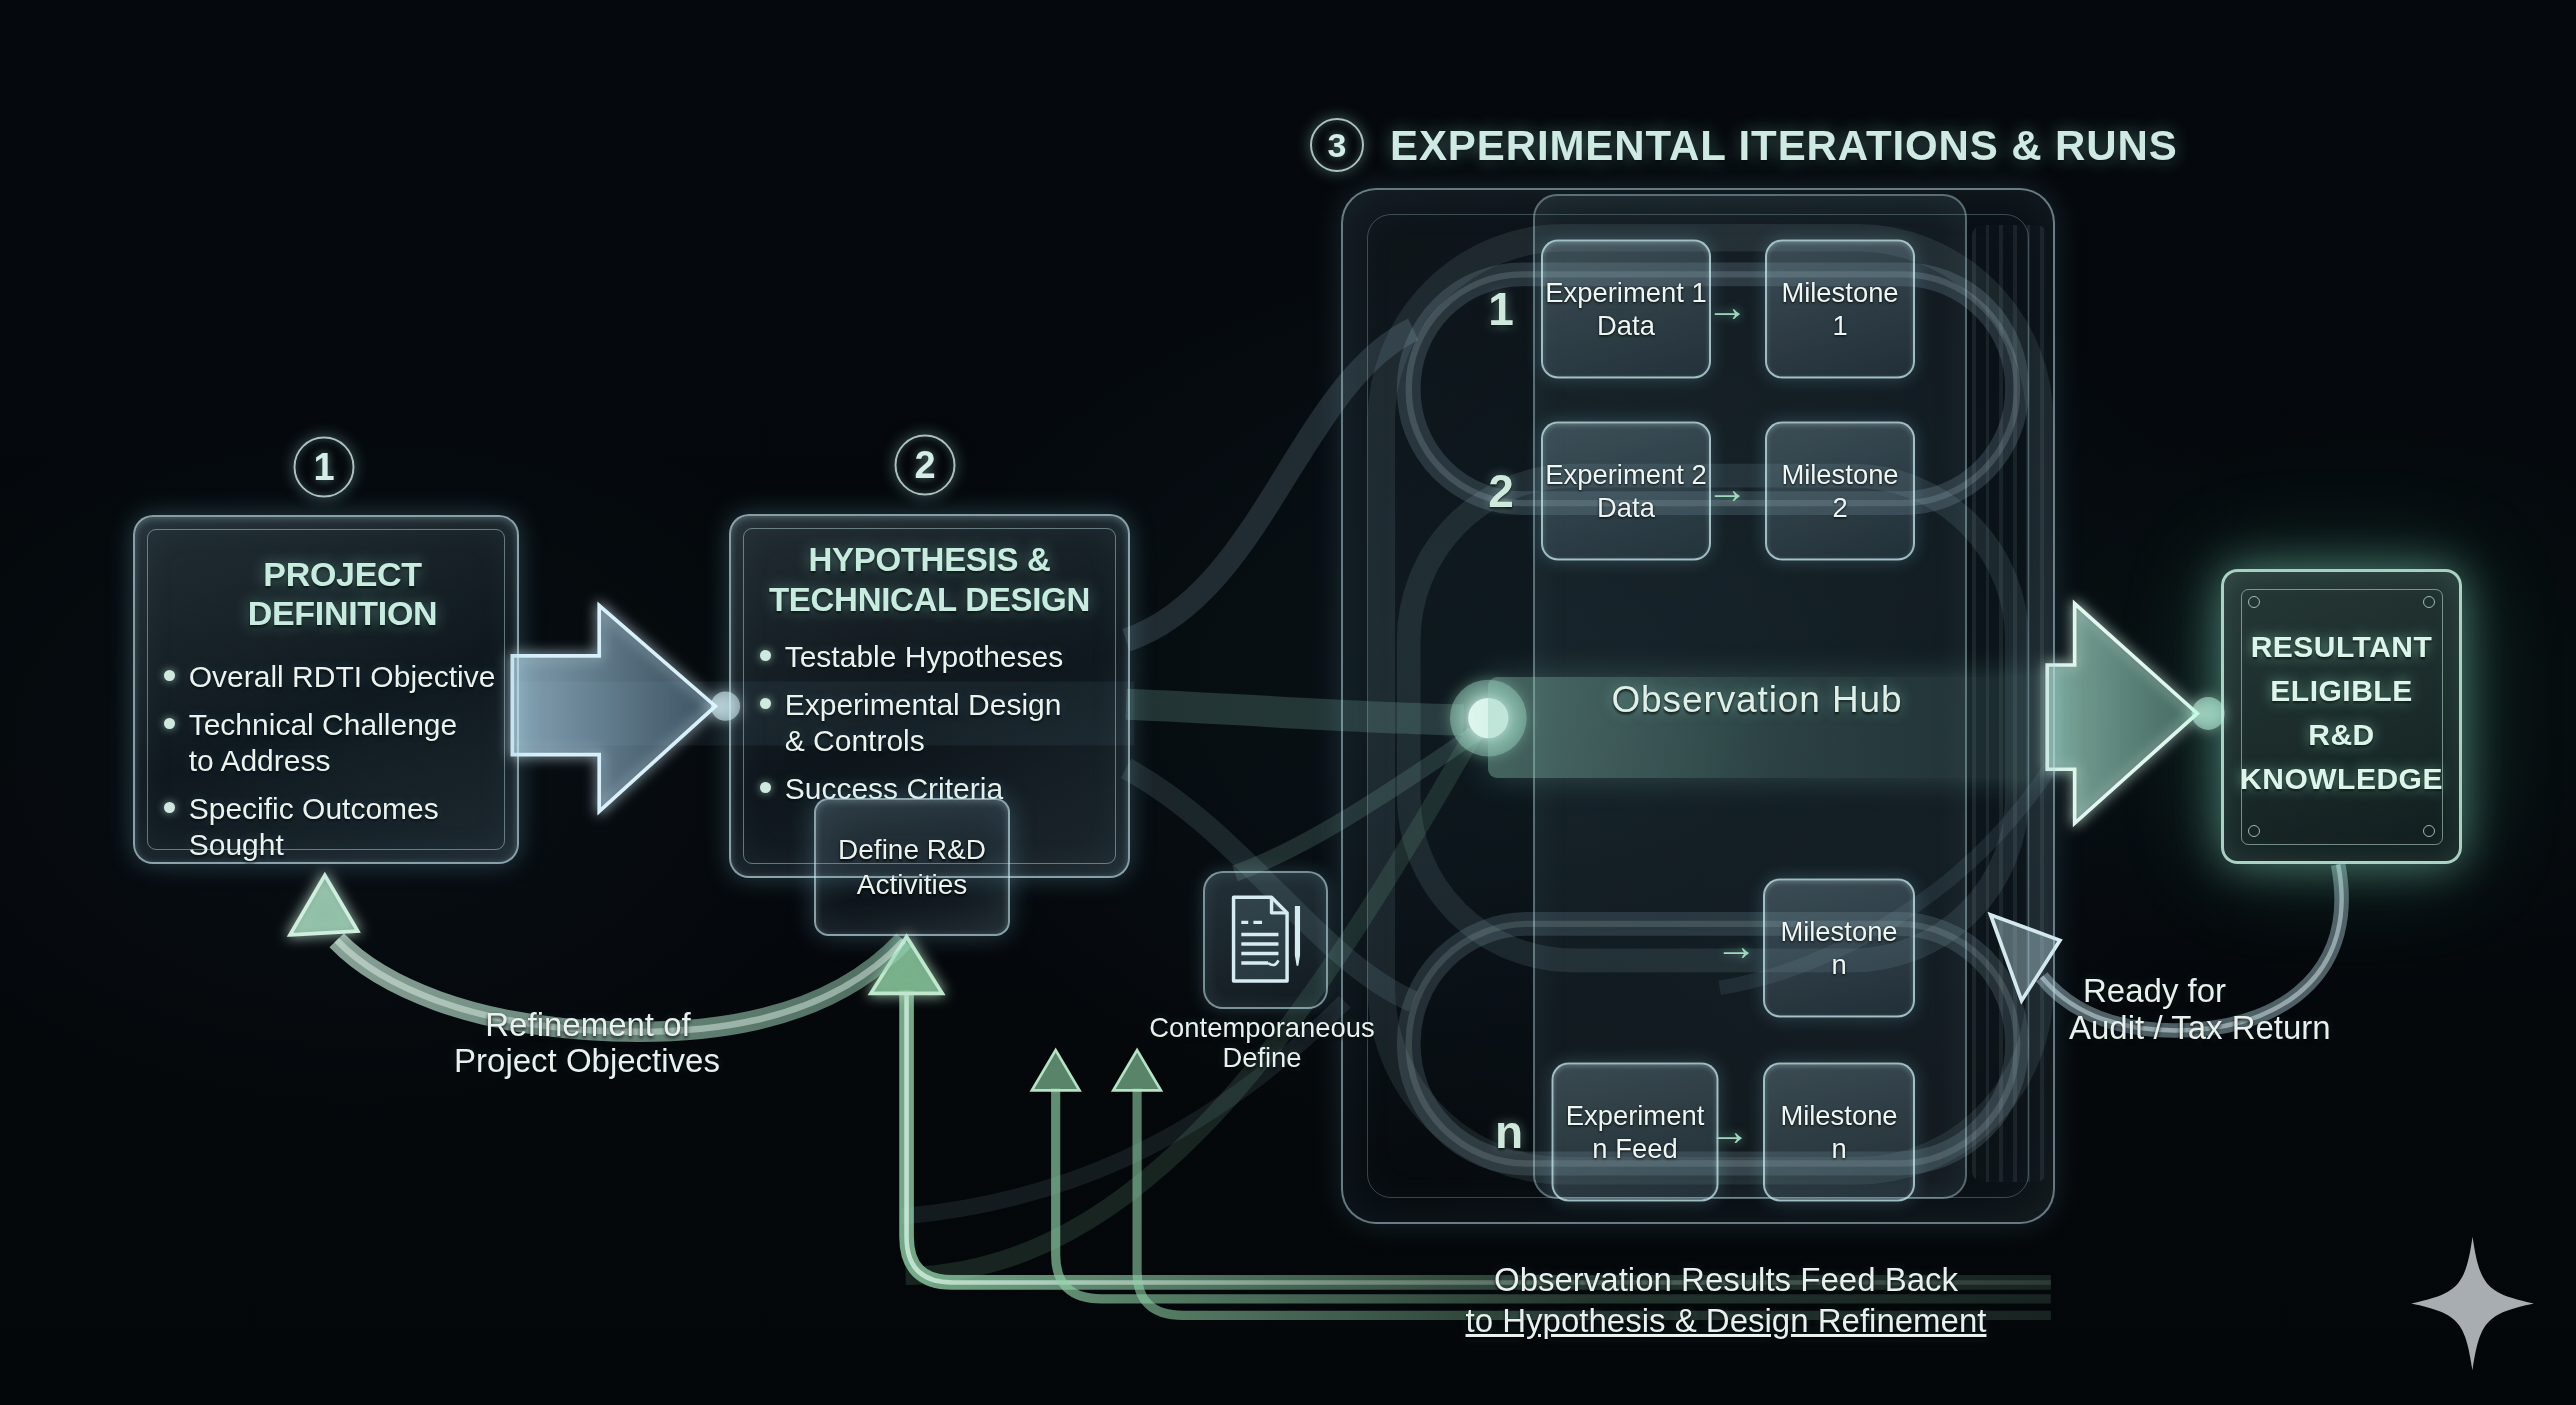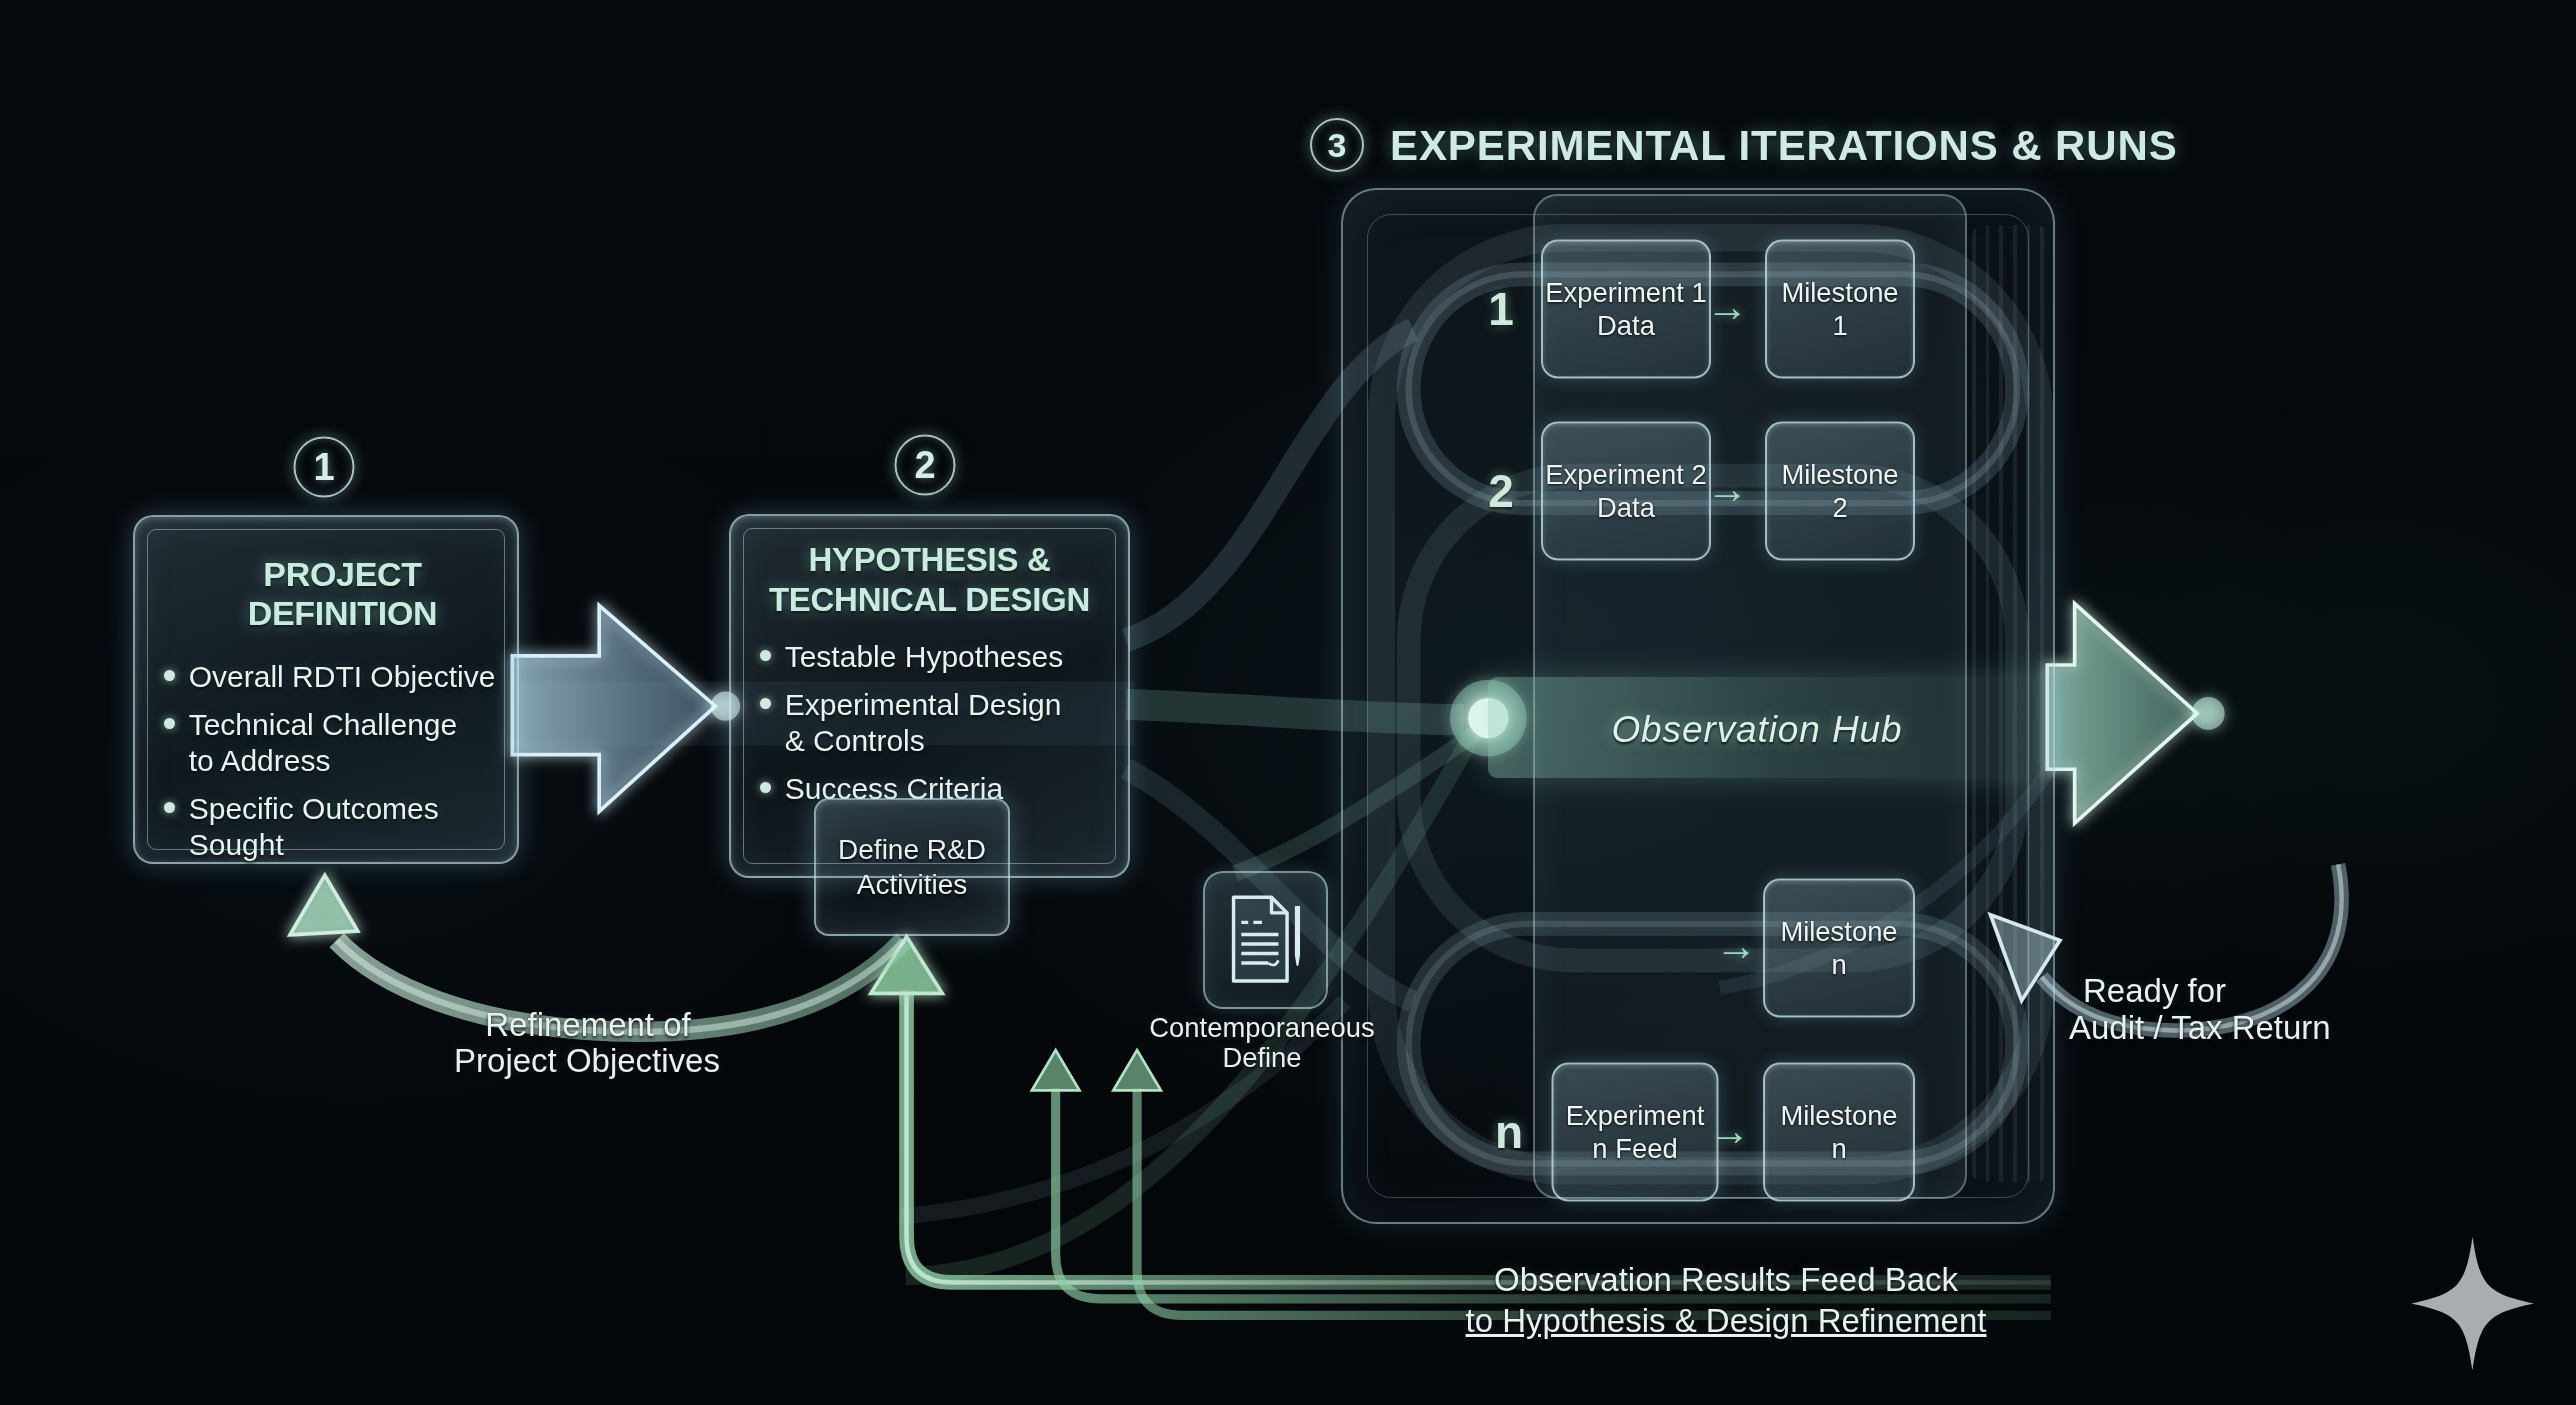--- a/index.html
+++ b/index.html
@@ -77,24 +77,23 @@
   .mini-arrow{
     position:absolute;z-index:4;transform:translate(-50%,-50%);
     font-size:42px;color:#9fd8bd;text-shadow:0 0 9.1px rgba(150,230,200,.6);
   }
   .hub-band{
     position:absolute;z-index:3;left:1488px;top:677px;width:570px;height:101px;border-radius:9.1px;
     background:linear-gradient(90deg, rgba(145,205,185,.42), rgba(140,200,185,.20) 50%, rgba(140,200,190,.10));
     box-shadow:0 0 33px rgba(150,220,200,.22);
   }
   .hub-label{
-    position:absolute;z-index:4;transform:translate(-50%,-50%);left:1757px;top:730px;
+    position:absolute;z-index:4;transform:translate(-50%,-50%);left:1757px;top:700px;
     font-size:37px;color:#def0e8;letter-spacing:0.9px;white-space:nowrap;
     text-shadow:0 0 12.8px rgba(160,235,215,.5),0 1.8px 2.7px #000;
-    font-style:italic;
   }
   .records-box{
     position:absolute;z-index:4;left:1203px;top:871px;width:121px;height:134px;
     border:2.7px solid rgba(200,235,240,.55);border-radius:20px;
     background:linear-gradient(160deg, rgba(140,180,195,.22), rgba(80,110,128,.16));
     box-shadow:0 0 18.3px rgba(150,220,235,.2), inset 0 0 16.5px rgba(170,220,235,.12);
     display:flex;align-items:center;justify-content:center;
   }
   .note{
     position:absolute;z-index:5;font-size:33px;color:#e9f1ee;white-space:nowrap;
@@ -318,20 +317,33 @@
       <path d="M52,5 V23 H70" fill="none" stroke="#d6ecf0" stroke-width="4" stroke-linejoin="round"></path>
       <path d="M17,34 h8 M31,34 h10" stroke="#d6ecf0" stroke-width="4"></path>
       <path d="M17,48 H60 M17,59 H60 M17,70 H60 M17,81 H48" stroke="#d6ecf0" stroke-width="4"></path>
       <path d="M48,81 q8,6 12,-3" stroke="#d6ecf0" stroke-width="3" fill="none"></path>
       <path d="M80,16 L84,16 L84,72 L82,84 L80,72 Z" fill="#d6ecf0" stroke="#d6ecf0" stroke-width="2"></path>
     </svg>
   </div>
   <div class="note c" style="left:1262px;top:1028px;font-size:27.4px;">Contemporaneous</div>
   <div class="note c" style="left:1262px;top:1058px;font-size:27.4px;">Define</div>
 
+  <div class="result-box">
+    <div class="result-frame"></div>
+    <div class="result-dot" style="left:24px;top:24px;"></div>
+    <div class="result-dot" style="right:24px;top:24px;"></div>
+    <div class="result-dot" style="left:24px;bottom:24px;"></div>
+    <div class="result-dot" style="right:24px;bottom:24px;"></div>
+    <div class="result-lines">
+      <div>RESULTANT</div>
+      <div>ELIGIBLE</div>
+      <div>R&amp;D</div>
+      <div>KNOWLEDGE</div>
+    </div>
+  </div>
 
   <div class="note" style="left:2083px;top:972px;">Ready for</div>
   <div class="note" style="left:2069px;top:1009px;">Audit / Tax Return</div>
 
   <div class="note c" style="left:1726px;top:1280px;">Observation Results Feed Back</div>
   <div class="note c" style="left:1726px;top:1321px;text-decoration:underline;">to Hypothesis &amp; Design Refinement</div>
 
 </div>
 
 

